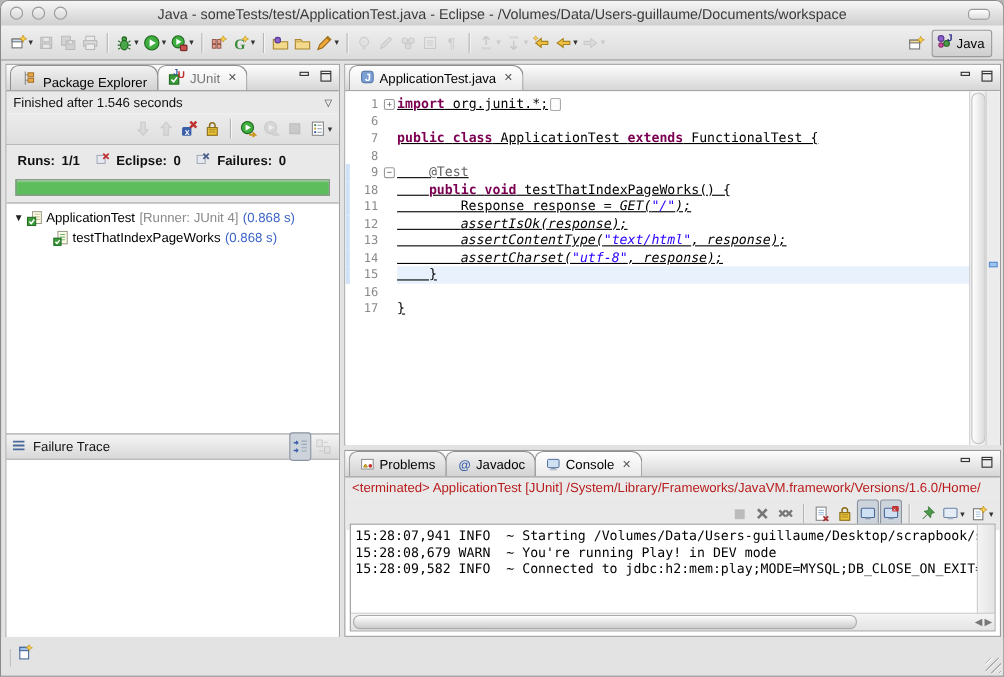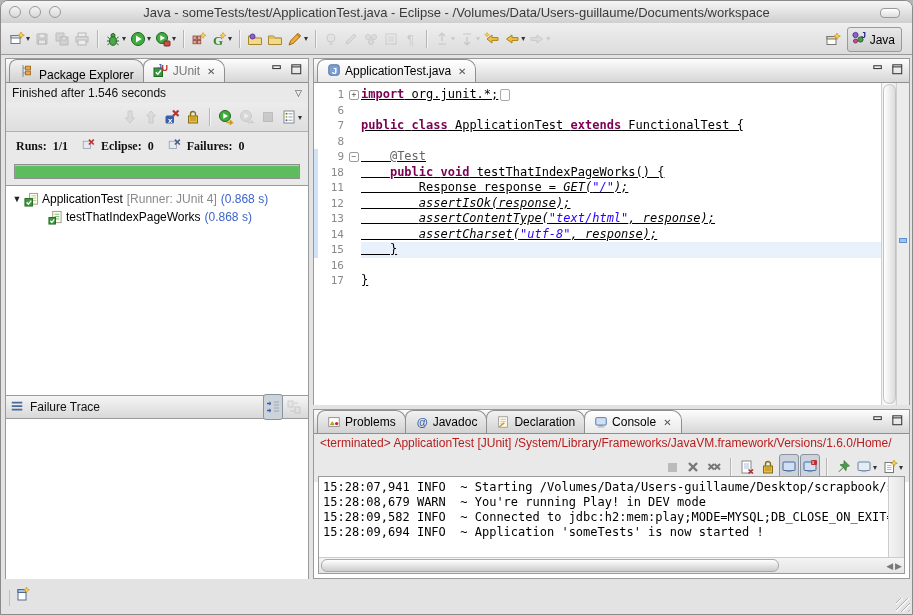--- a/index.html
+++ b/index.html
@@ -41,21 +41,21 @@
   .tab .close{font-size:10px;color:#555;margin-left:3px;}
   .minmax{position:absolute;right:4px;top:3px;display:flex;gap:4px;}
   .minmax span{display:block;}
   .viewtoolbar{display:flex;align-items:center;justify-content:flex-end;gap:1px;padding:2px 4px;}
   
   .junit-status{display:flex;align-items:center;font-size:12px;color:#111;padding:3px 6px;background:#e9e9e9;}
   .junit-status .spacer{flex:1;}
   .vtriangle{font-size:9px;color:#444;}
   .junit-tb{background:linear-gradient(#ececec,#dedede);border-bottom:1px solid #b0b0b0;}
   .counters{display:flex;align-items:center;gap:6px;padding:6px 10px;font-size:12px;font-weight:bold;
-    color:#111;background:#e9e9e9;font-family:Liberation Serif, serif;}
+    color:#111;background:#e9e9e9;}
   .counters .val{margin-right:8px;font-weight:bold;}
   .progress-wrap{background:#e9e9e9;padding:3px 8px 6px 8px;}
   .progress{height:13px;border:1px solid #8f8f8f;background:#5dbd5d;
     box-shadow:inset 0 1px 1px rgba(255,255,255,.5);}
   .tree{background:#fff;border-top:1px solid #9a9a9a;height:205px;padding-top:4px;}
   .tree-row{display:flex;align-items:center;height:18px;font-size:12px;white-space:nowrap;}
   .tree-meta{color:#8a8a8a;margin-left:4px;}
   .tree-time{color:#3c64c8;margin-left:4px;}
   .twisty{width:14px;text-align:center;font-size:9px;color:#222;}
   .ft-header{display:flex;align-items:center;gap:6px;height:22px;padding:0 4px;font-size:12px;color:#111;
@@ -528,30 +528,20 @@
           <span>Problems</span>
         </span>
         <span class="tab">
           <span style="display: inline-flex;">
             <svg width="14" height="14" viewBox="0 0 16 16">
               <text x="2" y="13" font-size="13" font-weight="bold" fill="#3a5fa8">@</text>
             </svg>
           </span>
           <span>Javadoc</span>
         </span>
-        <span class="tab">
-          <span style="display: inline-flex;">
-            <svg width="14" height="14" viewBox="0 0 16 16">
-              <rect x="3" y="2" width="10" height="12" fill="#fffbe8" stroke="#999"></rect>
-              <path d="M5 5h6M5 7.5h6M5 10h3" stroke="#bbb"></path>
-              <path d="M4 13.5l5.5-4.5" stroke="#c99a2e" stroke-width="1.6"></path>
-            </svg>
-          </span>
-          <span>Declaration</span>
-        </span>
         <span class="tab sel">
           <span style="display: inline-flex;">
             <svg width="14" height="14" viewBox="0 0 16 16">
               <rect x="2" y="3" width="12" height="8.5" rx="1" fill="#cfe0f2" stroke="#4a6a9a"></rect>
               <rect x="5.5" y="11.5" width="5" height="1.6" fill="#8a9ab0"></rect>
               <rect x="4" y="13" width="8" height="1.4" fill="#b8c2d0"></rect>
             </svg>
           </span>
           <span>Console</span>
           <span class="close">✕</span>
@@ -631,21 +621,21 @@
         <span class="tbtn">
           <svg width="16" height="16" viewBox="0 0 16 16">
             <rect x="3" y="3.5" width="8.5" height="10" fill="#fff" stroke="#777"></rect>
             <path d="M5 6.5h4.5M5 8.5h4.5M5 10.5h4.5" stroke="#a8c0e0"></path>
             <path d="M12 1l1 2.2 2.3 1-2.3 1-1 2.2-1-2.2-2.3-1 2.3-1z" fill="#ffd24a" stroke="#b8860b" stroke-width=".6"></path>
           </svg>
           <span class="dd">▾</span>
         </span>
       </div>
     <div class="console-textwrap">
-      <div class="console-text" id="console-text"><div>15:28:07,941 INFO  ~ Starting /Volumes/Data/Users-guillaume/Desktop/scrapbook/some</div><div>15:28:08,679 WARN  ~ You're running Play! in DEV mode</div><div>15:28:09,582 INFO  ~ Connected to jdbc:h2:mem:play;MODE=MYSQL;DB_CLOSE_ON_EXIT=FAL</div><div>15:28:09,694 INFO  ~ Application 'someTests' is now started !</div></div>
+      <div class="console-text" id="console-text"><div>15:28:07,941 INFO  ~ Starting /Volumes/Data/Users-guillaume/Desktop/scrapbook/some</div><div>15:28:08,679 WARN  ~ You're running Play! in DEV mode</div><div>15:28:09,582 INFO  ~ Connected to jdbc:h2:mem:play;MODE=MYSQL;DB_CLOSE_ON_EXIT=FAL</div></div>
       <div class="vscroll"></div>
       <div class="hscroll">
         <div class="hthumb"></div>
         <div class="harrows">
           <span>◀</span>
           <span>▶</span>
         </div>
       </div>
     </div>
   </div>

